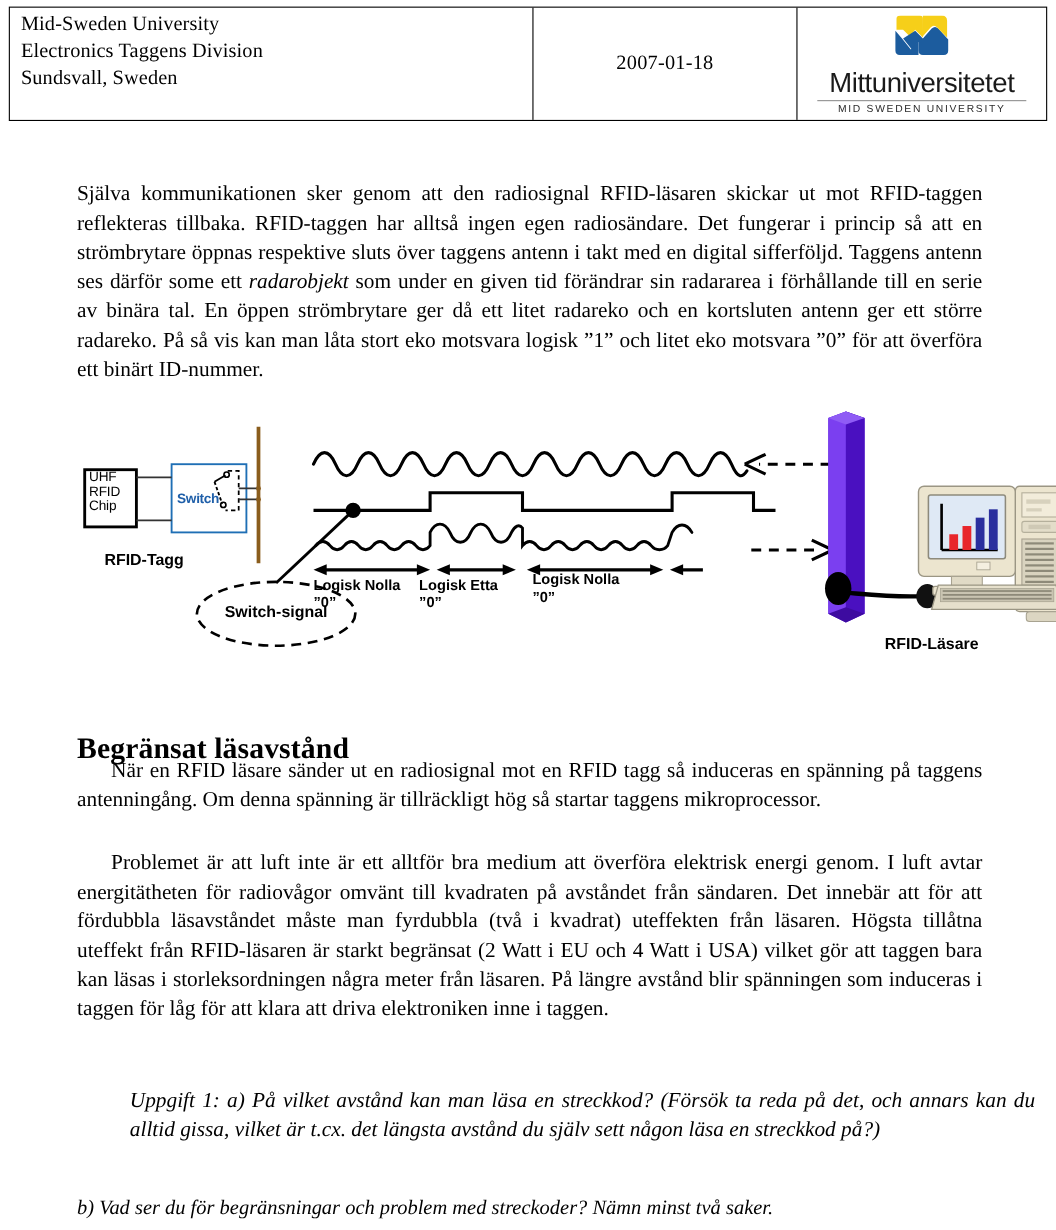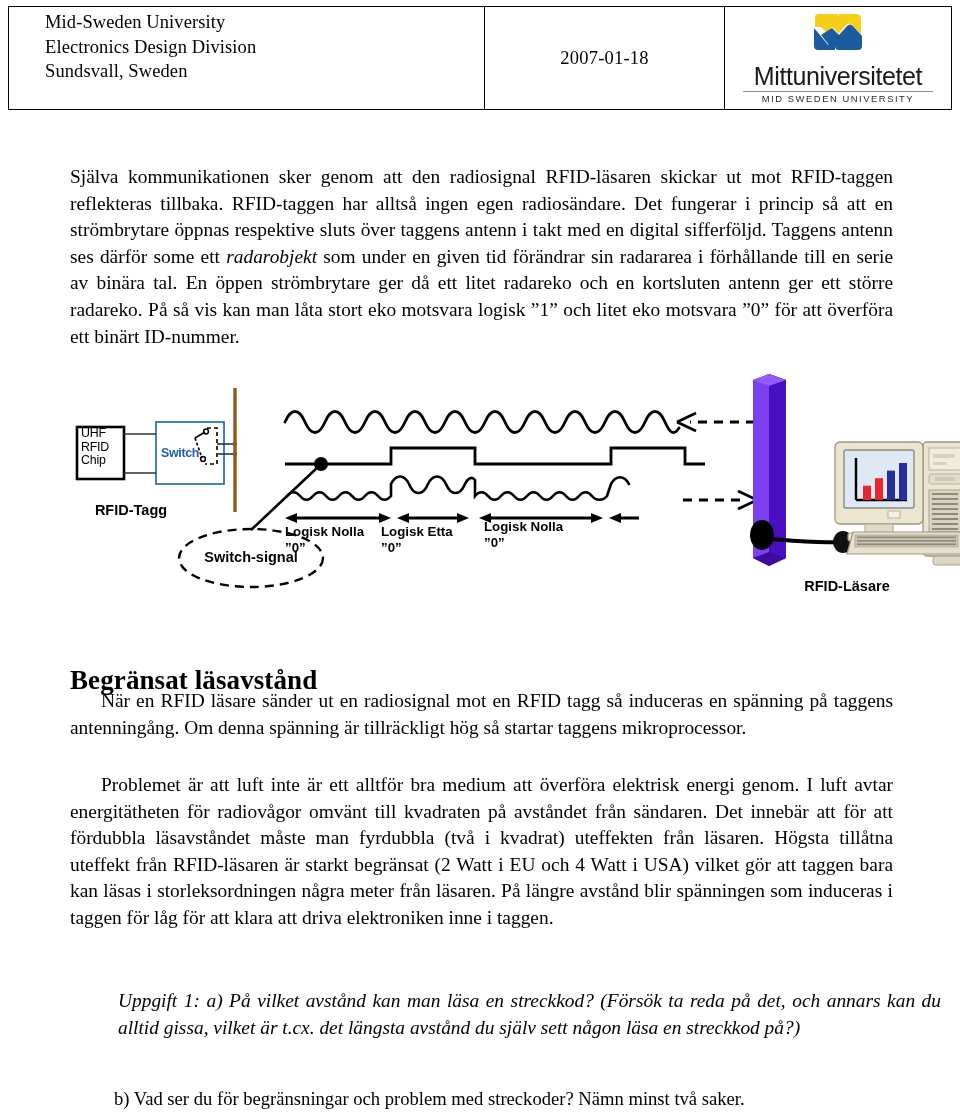--- a/index.html
+++ b/index.html
@@ -35,21 +35,20 @@
     border-right: 1.5px solid #000;
     display: flex;
     flex-direction: column;
     justify-content: flex-start;
   }
   .addr-line {
     font-size: 18.5px;
     line-height: 24.5px;
     white-space: nowrap;
     letter-spacing: .1px;
-    margin-left: 26px;
   }
   .header-cell-date {
     flex: 1 1 auto;
     border-right: 1.5px solid #000;
     display: flex;
     align-items: center;
     justify-content: center;
   }
   .date-text {
     font-size: 18.5px;
@@ -109,21 +108,21 @@
   #h-begransat {
     position: absolute;
     left: 70px; top: 665px;
     font-size: 27px;
     font-weight: bold;
     letter-spacing: .1px;
   }
   #p-begransat { left: 70px; top: 688px; width: 823px; }
   #p-problem  { left: 70px; top: 772px; width: 823px; }
   #p-uppgift  { left: 70px; top: 988px; width: 823px; font-style: italic; margin-left: 48px; }
-  #p-uppgift-b{ left: 70px; top: 1086px; width: 823px; font-size: 18.6px; margin-left: 44px; }
+  #p-uppgift-b{ left: 70px; top: 1086px; width: 823px; font-style: italic; font-size: 18.6px; }
 
   
   #figure {
     position: absolute;
     left: 55px;
     top: 372px;
     width: 905px;
     height: 255px;
   }
   #figure svg { display: block; }
@@ -164,21 +163,21 @@
     color: #000;
     white-space: nowrap;
   }
 </style>
 </head>
 <body>
 
 <div class="header">
   <div class="header-cell-address">
     <div class="addr-line">Mid-Sweden University</div>
-    <div class="addr-line">Electronics Design Division</div>
+    <div class="addr-line">Electronics Taggens Division</div>
     <div class="addr-line">Sundsvall, Sweden</div>
   </div>
   <div class="header-cell-date">
     <div class="date-text">2007-01-18</div>
   </div>
   <div class="header-cell-logo">
     <div class="logo-wrap">
       <svg class="logo-mark" viewBox="0 0 66 43">
         <path d="M10 13 L10 3 Q10 0 14 0 L31 0 Q34 0 34 3 L34 20 L27 13 L22 19 L16 13 Z" fill="#f6cf19"></path>
         <path d="M27 14 L34 21 L42 12 Q45 9 48 12 L57 22 L57 32 Q57 36 53 36 L34 36 Q30 36 30 32 L30 24 L24 31 L16 21 Z" fill="#1c5c9e"></path>

